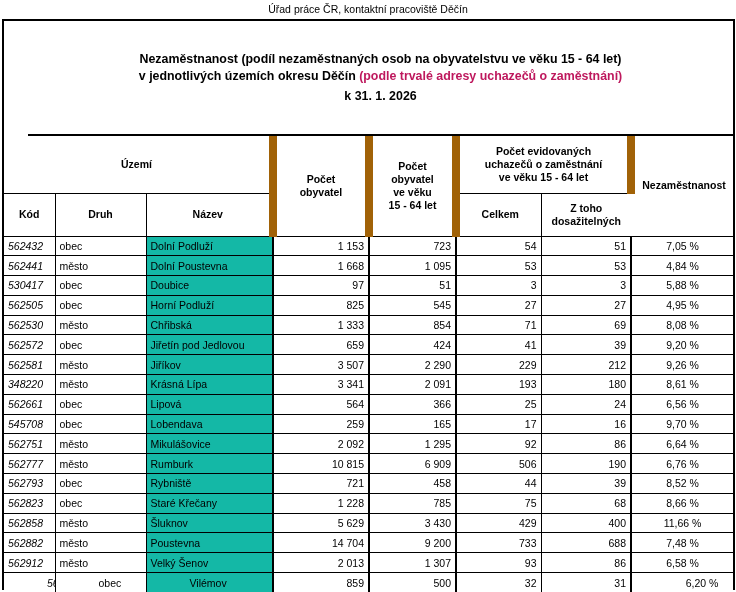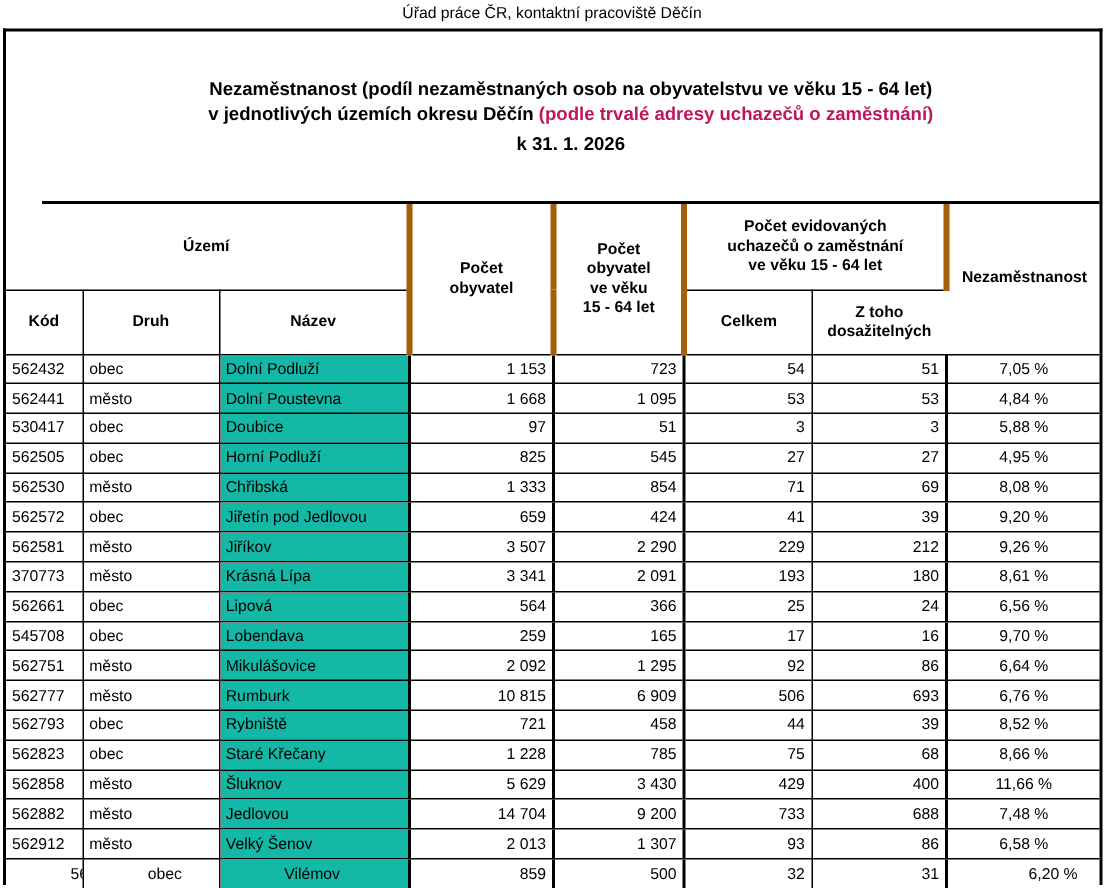--- a/index.html
+++ b/index.html
@@ -108,29 +108,29 @@
   thead tr.hrow2 th { height: 43px; }
 
   
   tbody td {
     height: 19.8px;
     vertical-align: middle;
     font-size: 10.5px;
   }
   tbody tr:last-child td { border-bottom: none; padding-left: 43px; }
 
-  .c-kod      { text-align: left; }
+  .c-kod      { text-align: left; font-style: italic; }
   .c-druh     { text-align: left; }
   .c-nazev    { text-align: left; background: #14b8a6; }
   .c-num      { text-align: right; padding-right: 7px; }
   .c-pct      { text-align: right; padding-right: 9px; margin-left: 25px; }
 
   
   tbody td.sep-r { border-right: 2px solid #000; }
-  thead th.sep-r { border-right: 4px solid #a16207; }
+  thead th.sep-r { border-right: 8px solid #a16207; }
 </style>
 </head>
 <body>
 
 <div class="page">
 
   <div class="office-line">Úřad práce ČR, kontaktní pracoviště Děčín</div>
 
   <div class="frame">
 
@@ -232,21 +232,21 @@
             <td class="c-kod">562581</td>
             <td class="c-druh">město</td>
             <td class="c-nazev sep-r">Jiříkov</td>
             <td class="c-num sep-r">3 507</td>
             <td class="c-num sep-r">2 290</td>
             <td class="c-num">229</td>
             <td class="c-num sep-r">212</td>
             <td class="c-pct">9,26 %</td>
           </tr>
           <tr>
-            <td class="c-kod">370773</td>
+            <td class="c-kod">348220</td>
             <td class="c-druh">město</td>
             <td class="c-nazev sep-r">Krásná Lípa</td>
             <td class="c-num sep-r">3 341</td>
             <td class="c-num sep-r">2 091</td>
             <td class="c-num">193</td>
             <td class="c-num sep-r">180</td>
             <td class="c-pct">8,61 %</td>
           </tr>
           <tr>
             <td class="c-kod">562661</td>
@@ -278,21 +278,21 @@
             <td class="c-num sep-r">86</td>
             <td class="c-pct">6,64 %</td>
           </tr>
           <tr>
             <td class="c-kod">562777</td>
             <td class="c-druh">město</td>
             <td class="c-nazev sep-r">Rumburk</td>
             <td class="c-num sep-r">10 815</td>
             <td class="c-num sep-r">6 909</td>
             <td class="c-num">506</td>
-            <td class="c-num sep-r">693</td>
+            <td class="c-num sep-r">190</td>
             <td class="c-pct">6,76 %</td>
           </tr>
           <tr>
             <td class="c-kod">562793</td>
             <td class="c-druh">obec</td>
             <td class="c-nazev sep-r">Rybniště</td>
             <td class="c-num sep-r">721</td>
             <td class="c-num sep-r">458</td>
             <td class="c-num">44</td>
             <td class="c-num sep-r">39</td>
@@ -314,21 +314,21 @@
             <td class="c-nazev sep-r">Šluknov</td>
             <td class="c-num sep-r">5 629</td>
             <td class="c-num sep-r">3 430</td>
             <td class="c-num">429</td>
             <td class="c-num sep-r">400</td>
             <td class="c-pct">11,66 %</td>
           </tr>
           <tr>
             <td class="c-kod">562882</td>
             <td class="c-druh">město</td>
-            <td class="c-nazev sep-r">Jedlovou</td>
+            <td class="c-nazev sep-r">Poustevna</td>
             <td class="c-num sep-r">14 704</td>
             <td class="c-num sep-r">9 200</td>
             <td class="c-num">733</td>
             <td class="c-num sep-r">688</td>
             <td class="c-pct">7,48 %</td>
           </tr>
           <tr>
             <td class="c-kod">562912</td>
             <td class="c-druh">město</td>
             <td class="c-nazev sep-r">Velký Šenov</td>

